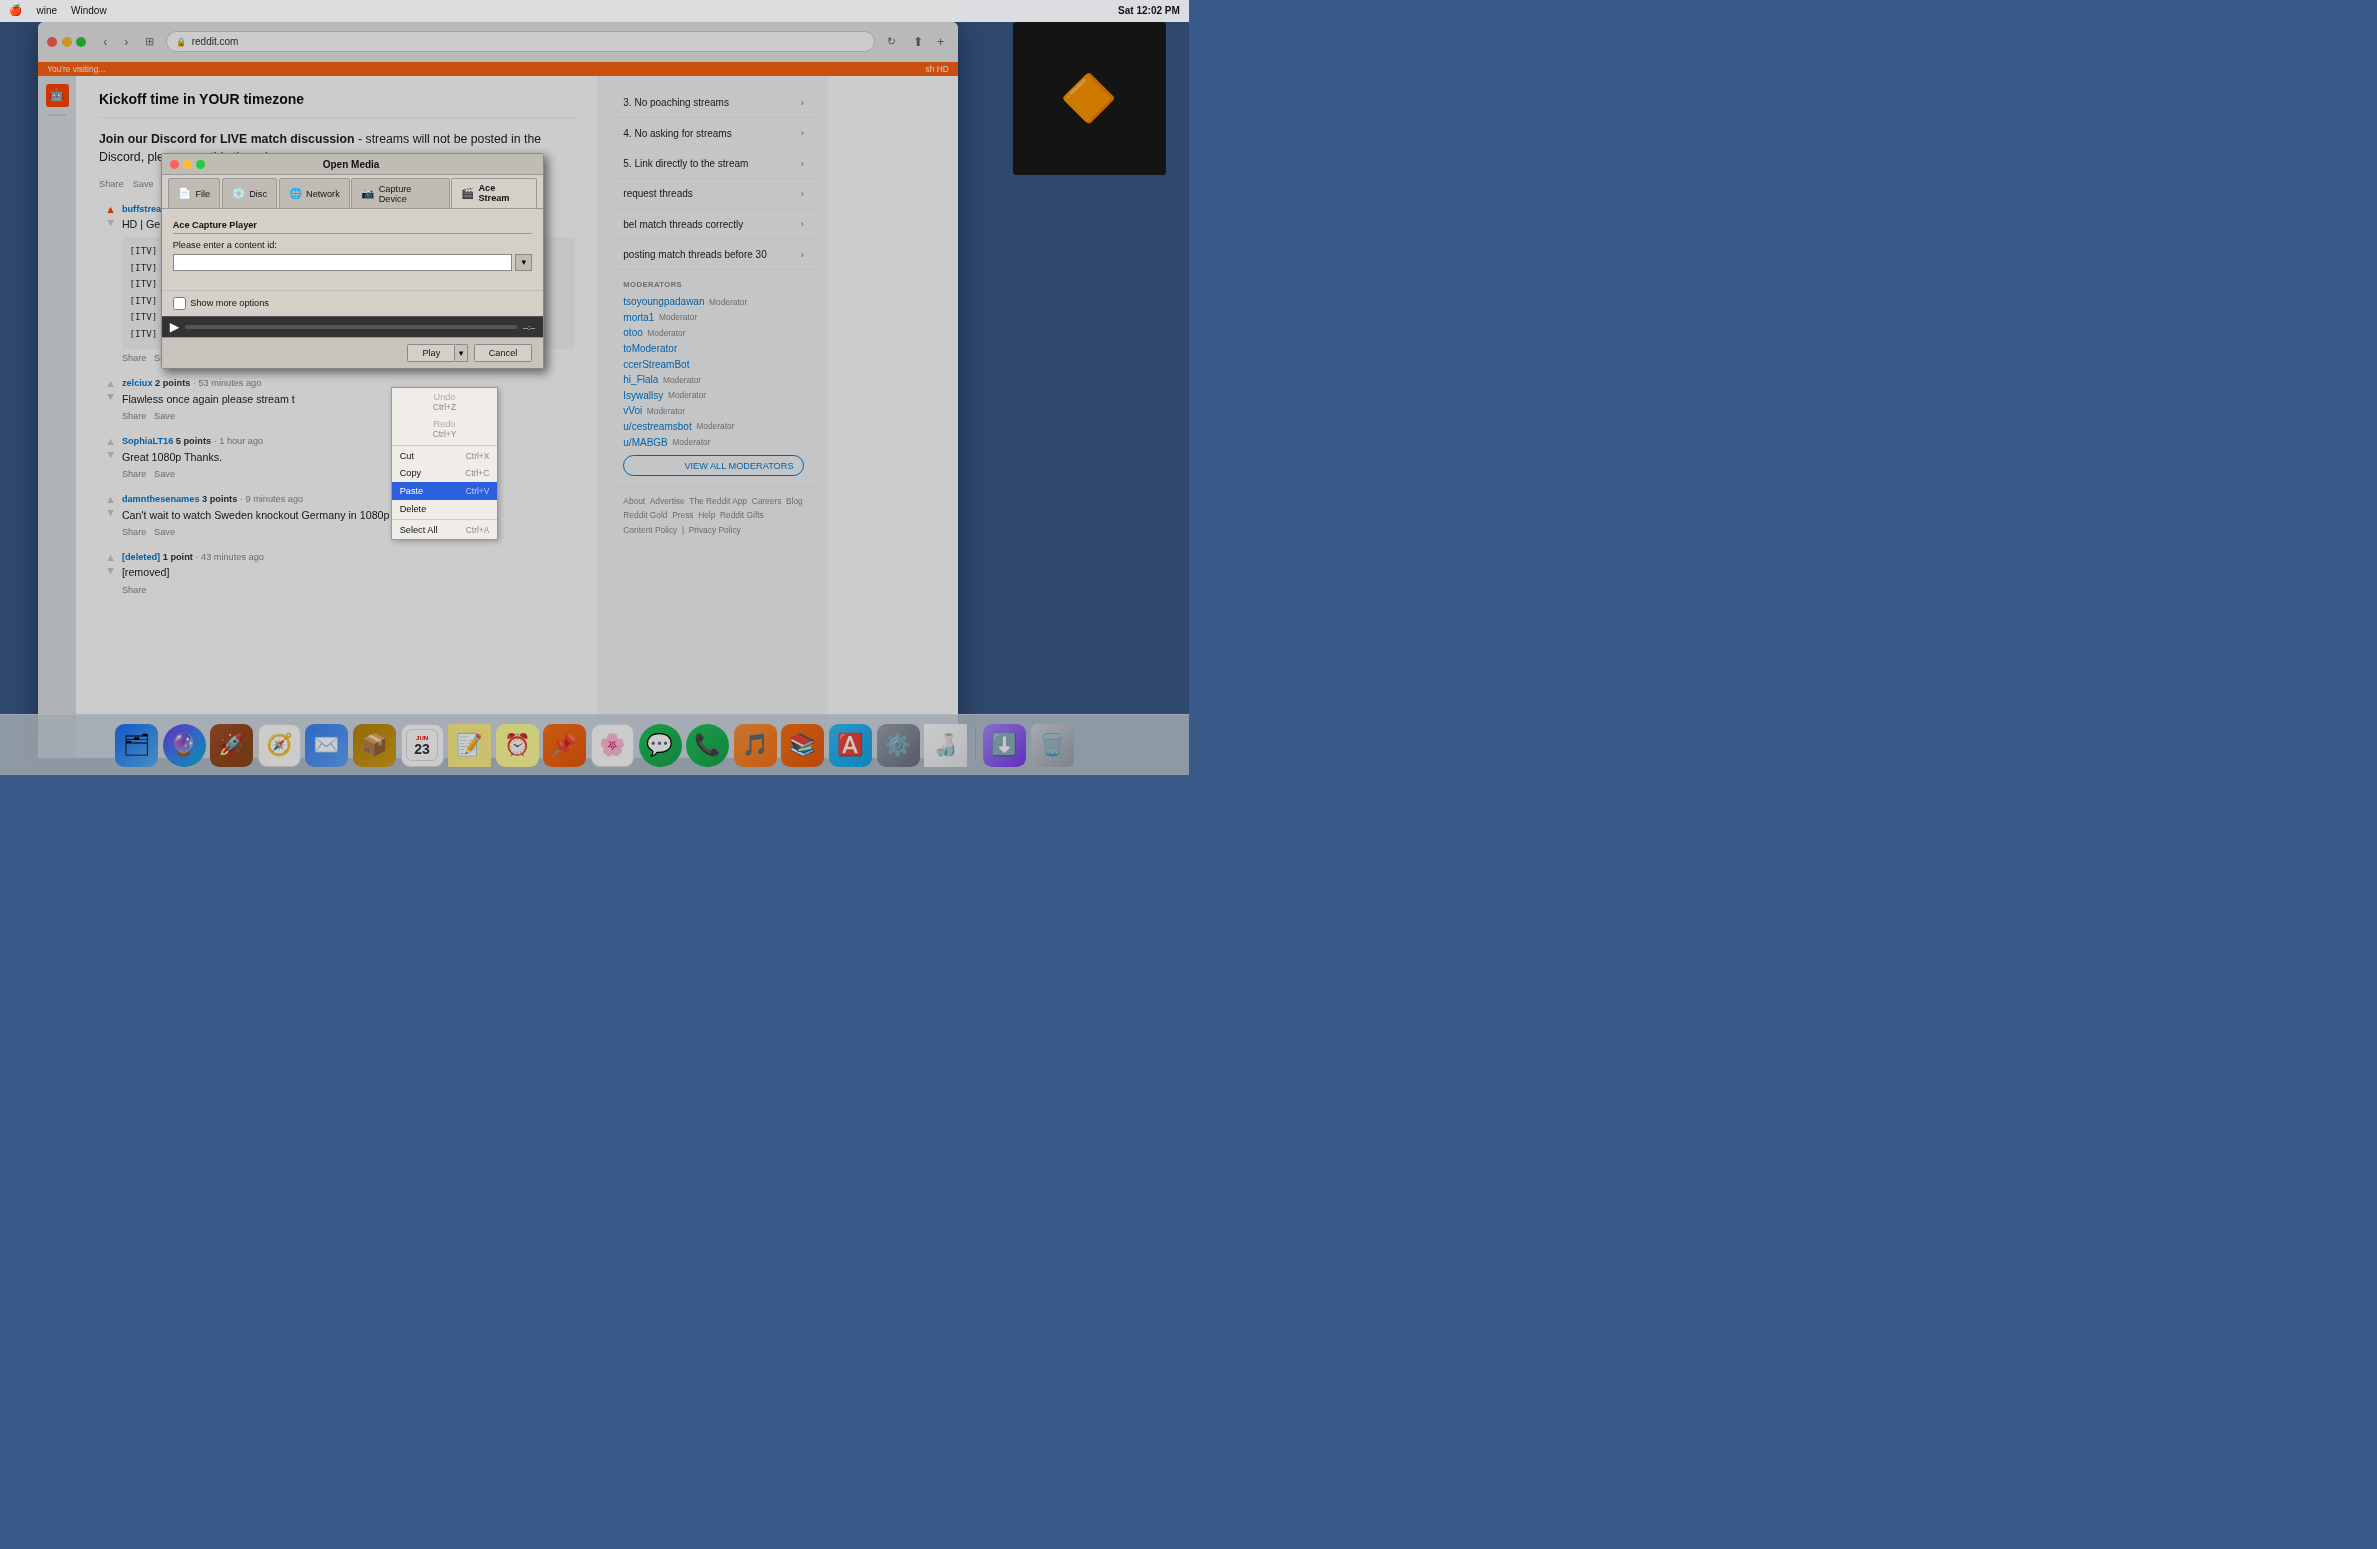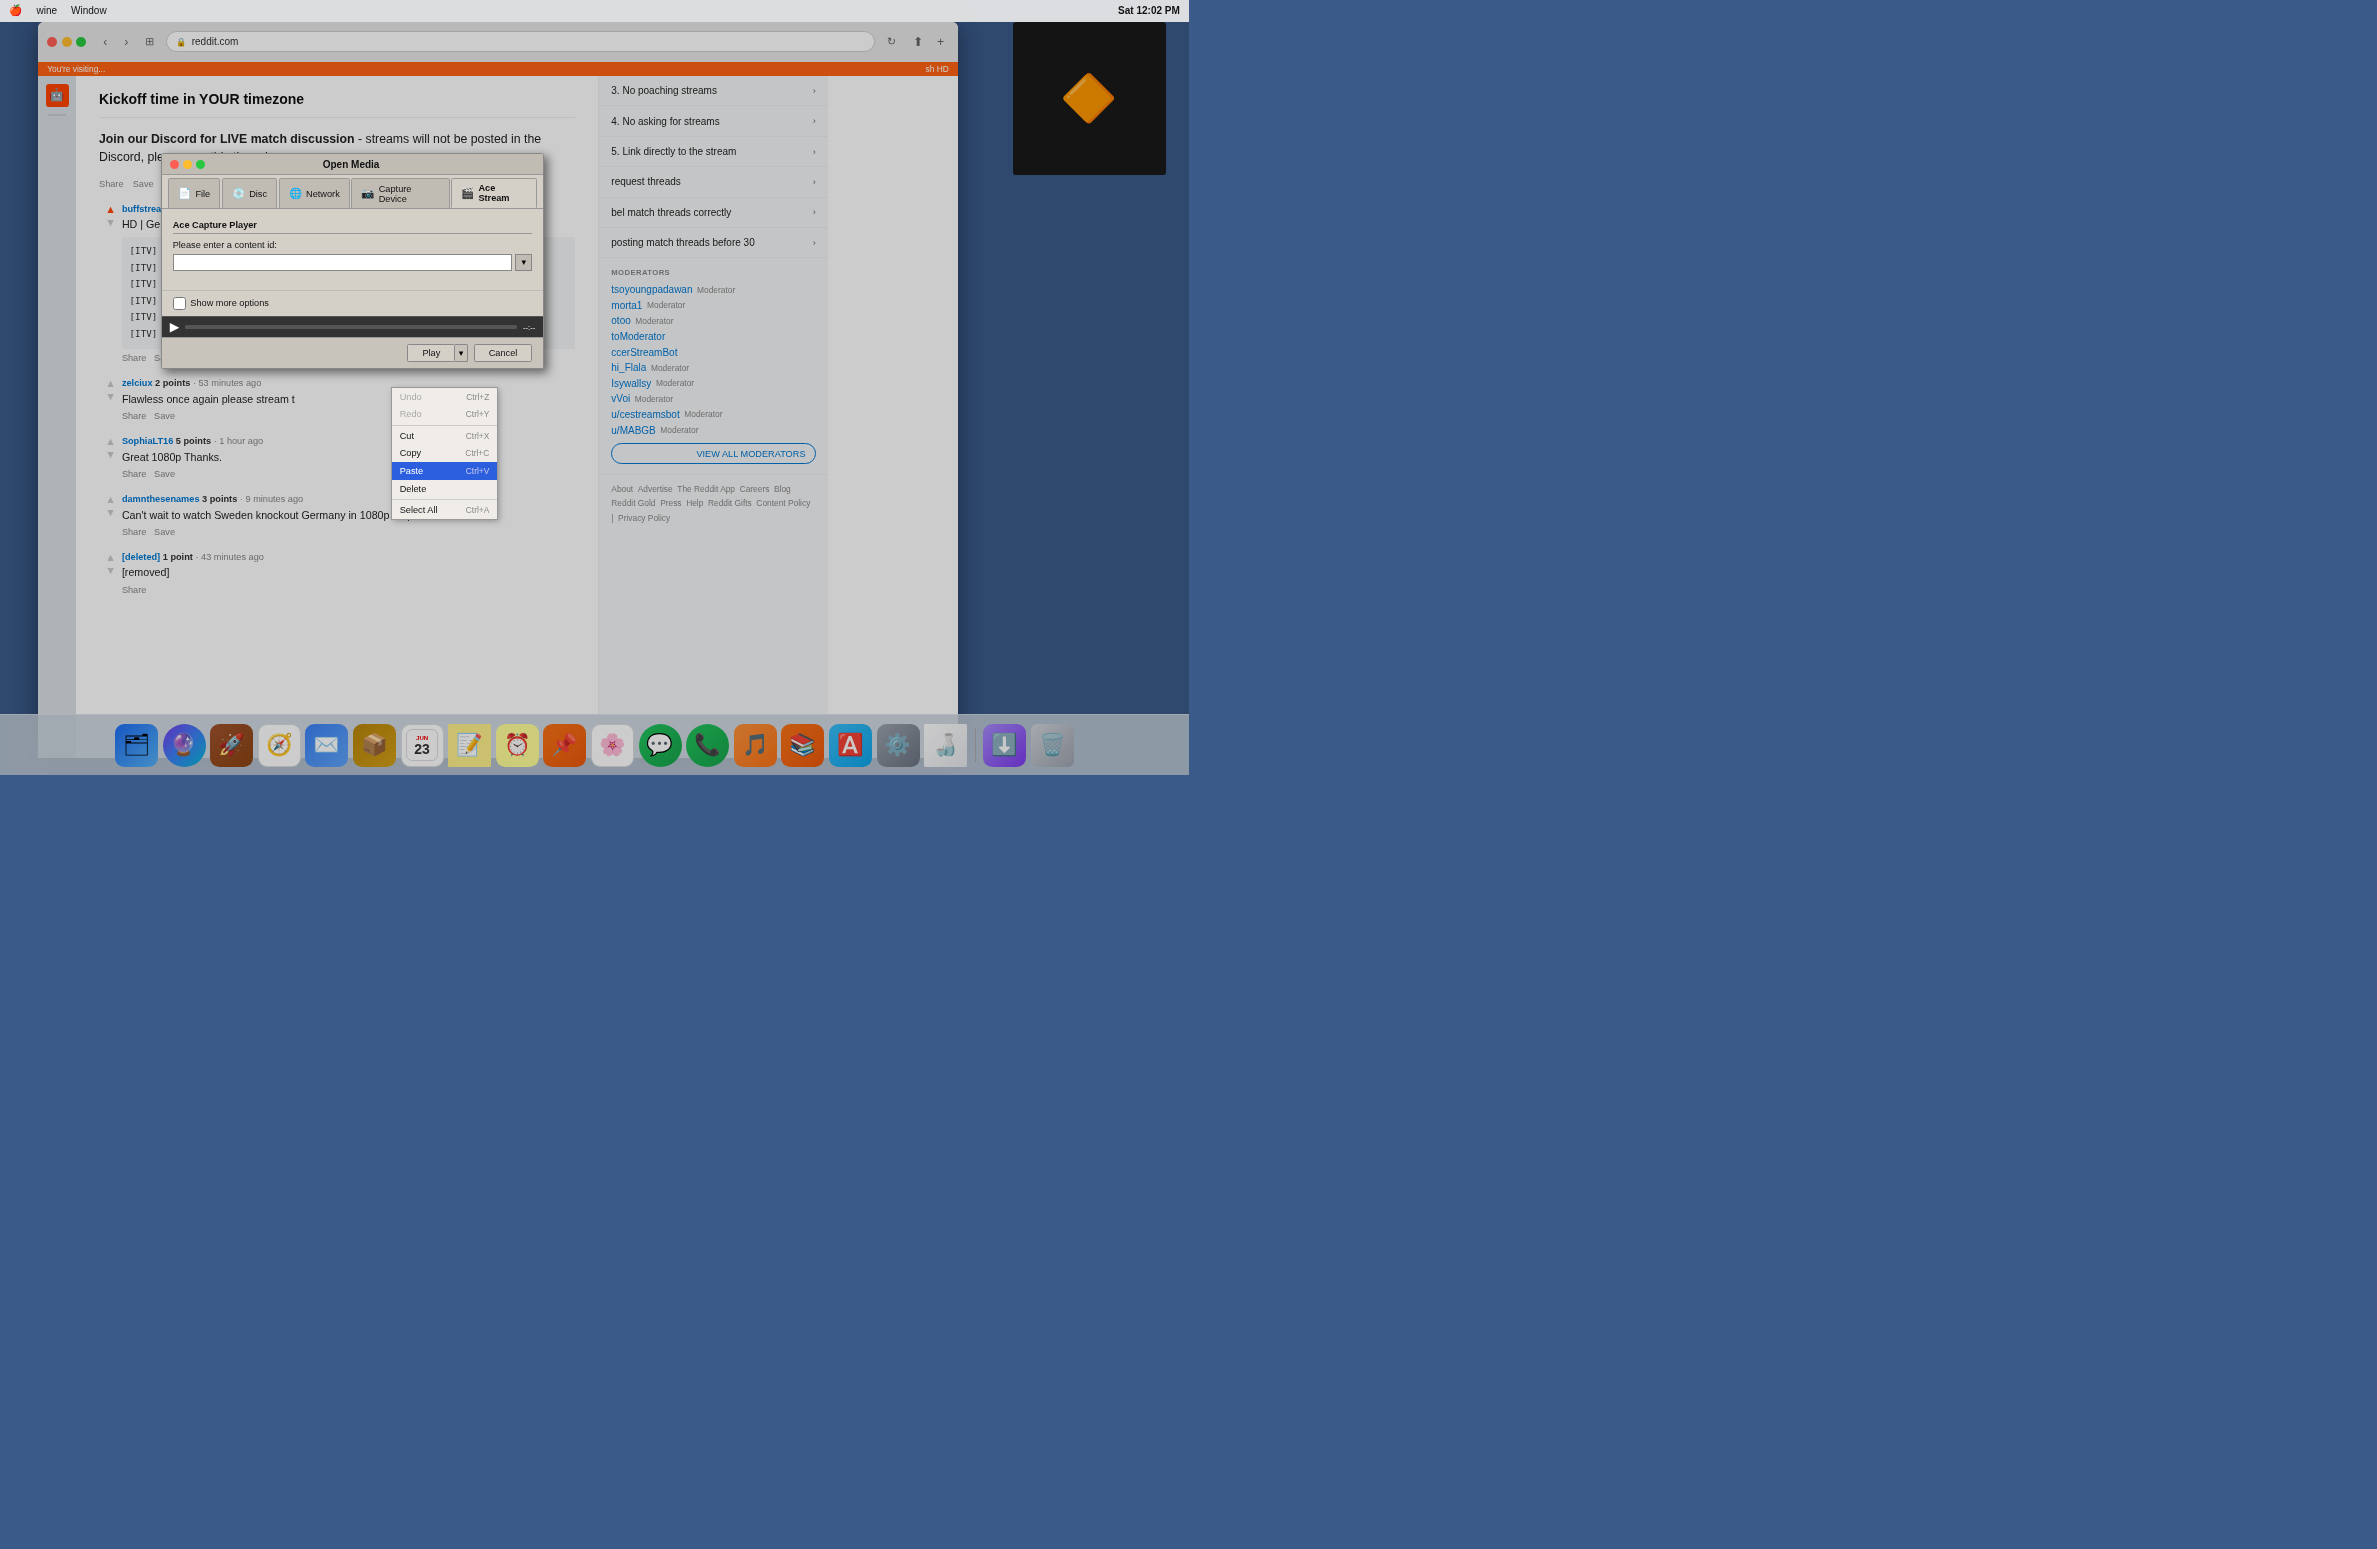--- a/index.html
+++ b/index.html
@@ -229,21 +229,21 @@
       color: #888;
     }
     .comment-actions a { color: #888; text-decoration: none; }
 
     
     .right-sidebar {
       width: 230px;
       background: #f6f7f8;
       border-left: 0.8px solid #edeff1;
       overflow-y: auto;
-      padding: 0;
+      padding: 12px;
       flex-shrink: 0;
     }
     .sidebar-rule {
       padding: 9.2px 12.3px;
       border-bottom: 0.8px solid #edeff1;
       cursor: pointer;
     }
     .sidebar-rule-header {
       display: flex;
       align-items: center;
@@ -442,21 +442,21 @@
       align-items: center;
       justify-content: space-between;
       padding: 3.8px 7.7px;
       cursor: pointer;
       color: #111;
     }
     .ctx-item.selected {
       background: #2b5fde;
       color: #fff;
     }
-    .ctx-item.disabled { color: #aaa; cursor: default; }
+    .ctx-item.disabled { color: #aaa; cursor: default; flex-direction: column; }
     .ctx-shortcut {
       color: #888;
       font-size: 8.4px;
     }
     .ctx-item.selected .ctx-shortcut { color: #cce; }
     .ctx-separator {
       height: 0.8px;
       background: #ccc;
       margin: 1.5px 0;
     }

